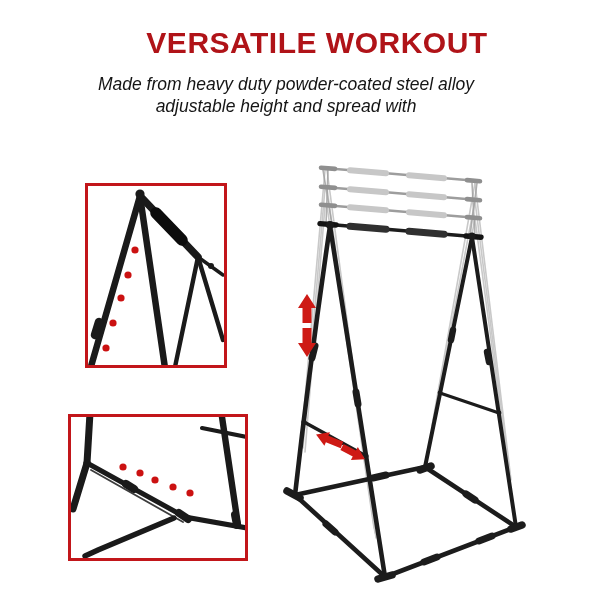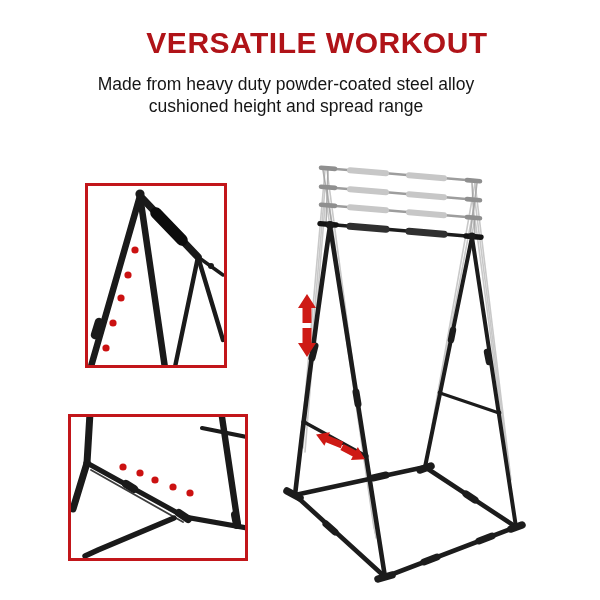--- a/index.html
+++ b/index.html
@@ -7,21 +7,21 @@
     position:relative; width:600px; height:600px; background:#ffffff;
     font-family:"Liberation Sans", sans-serif; overflow:hidden;
   }
   .title {
     position:absolute; left:17px; top:26px; width:600px; margin:0;
     text-align:center; font-size:30px; line-height:34px; font-weight:700;
     letter-spacing:.5px; color:#B01318;
   }
   .desc {
     position:absolute; left:0; top:73px; width:572px;
-    text-align:center; font-size:17.5px; line-height:22px; color:#151515;
+    text-align:center; font-size:17.5px; line-height:22px; color:#151515;font-style:italic;
   }
   .inset {
     position:absolute; box-sizing:border-box; background:#ffffff;
     border:3px solid #C2161A;
   }
   .inset-top    { left:85px; top:183px; width:142px; height:185px; }
   .inset-bottom { left:68px; top:414px; width:180px; height:147px; }
   .main-figure  { position:absolute; left:268px; top:146px; width:314px; height:452px; }
   svg { display:block; width:100%; height:100%; }
   .fr { stroke:#1c1c1c; fill:none; stroke-linecap:round; }
@@ -29,21 +29,21 @@
 </style>
 </head>
 <body>
 
 <div class="canvas">
 
   <h1 class="title">VERSATILE WORKOUT</h1>
 
   <div class="desc">
     <div>Made from heavy duty powder-coated steel alloy</div>
-    <div>cushioned height and spread range</div>
+    <div>adjustable height and spread with</div>
   </div>
 
   <div class="inset inset-top">
     <svg viewBox="0 0 136 179">
       <g stroke="#1a1a1a" stroke-linecap="round" fill="none">
         <path d="M52,10 L2,184" stroke-width="6.5"></path>
         <path d="M52,10 L77,182" stroke-width="6.5"></path>
         <path d="M54,12 L110,71" stroke-width="7.5"></path>
         <path d="M68,27 L94,54" stroke-width="11.5" stroke="#0c0c0c"></path>
         <path d="M110,71 L135,89" stroke-width="3.4"></path>

